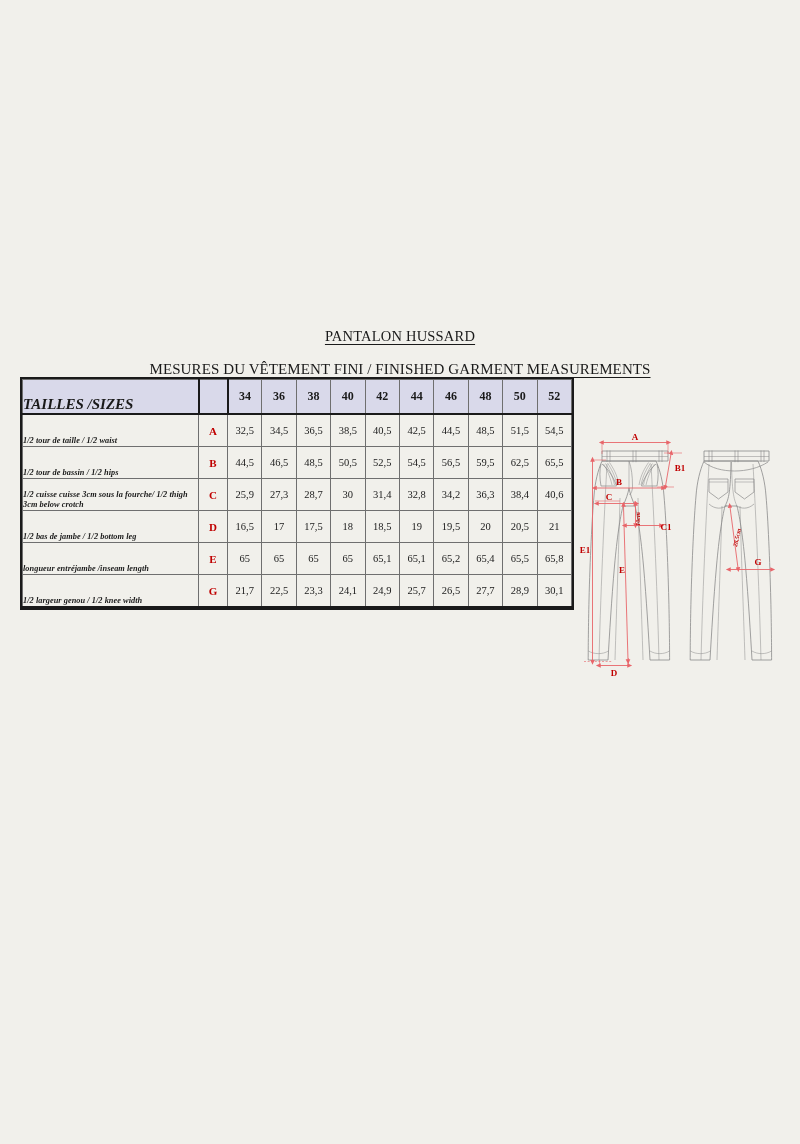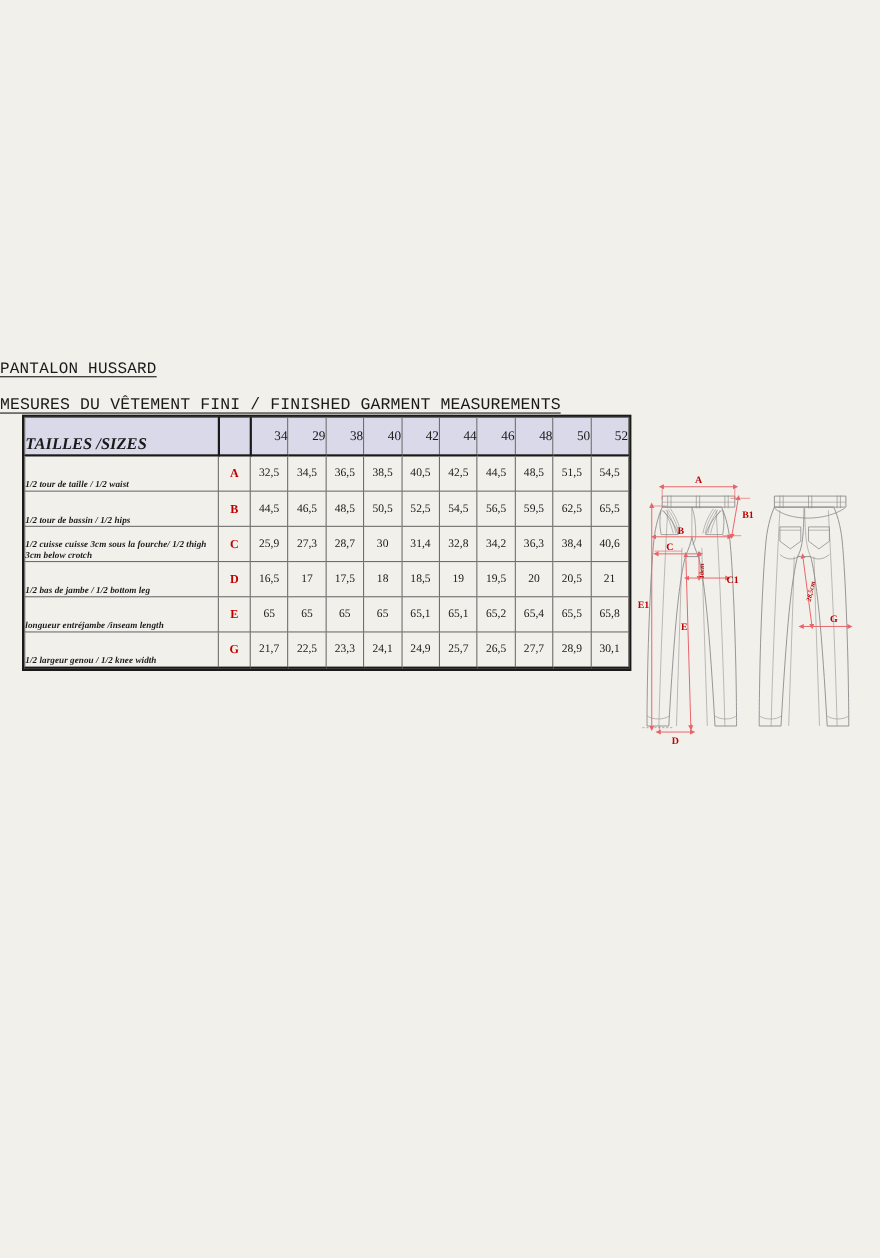--- a/index.html
+++ b/index.html
@@ -15,21 +15,21 @@
     color: #1a1a1a;
     overflow: hidden;
   }
 
   
   #titles {
     position: absolute;
     left: 0;
     top: 326px;
     width: 800px;
-    font-family: Liberation Mono, monospace;
+    text-align: center;
   }
   .title-line-1 {
     font-size: 14.5px;
     letter-spacing: .2px;
     text-decoration: underline;
     text-underline-offset: 2.5px;
     line-height: 20px;
   }
   .title-line-2 {
     font-size: 15px;
@@ -59,24 +59,24 @@
     background: #f1f0eb;
   }
   
   table.size-table {
     outline: 2px solid #1a1a1a;
     outline-offset: 0px;
   }
   thead th {
     background: #d9d9ea !important;
     height: 33px;
-    font-weight: normal;
+    font-weight: bold;
     font-size: 12px;
     vertical-align: middle;
-    text-align: right;
+    text-align: center;
     border-bottom: 2px solid #1a1a1a !important;
   }
   th.hdr-label {
     text-align: left;
     font-style: italic;
     font-size: 15px;
     font-weight: bold;
     padding-left: 5px;
     vertical-align: bottom;
     padding-bottom: 5px;
@@ -136,21 +136,21 @@
     <colgroup>
       <col style="width:176px">
       <col style="width:29px">
       <col span="10" style="width:34.4px">
     </colgroup>
     <thead>
       <tr>
         <th class="hdr-label">TAILLES /SIZES</th>
         <th class="hdr-code"></th>
         <th>34</th>
-        <th>29</th>
+        <th>36</th>
         <th>38</th>
         <th>40</th>
         <th>42</th>
         <th>44</th>
         <th>46</th>
         <th>48</th>
         <th>50</th>
         <th>52</th>
       </tr>
     </thead>

